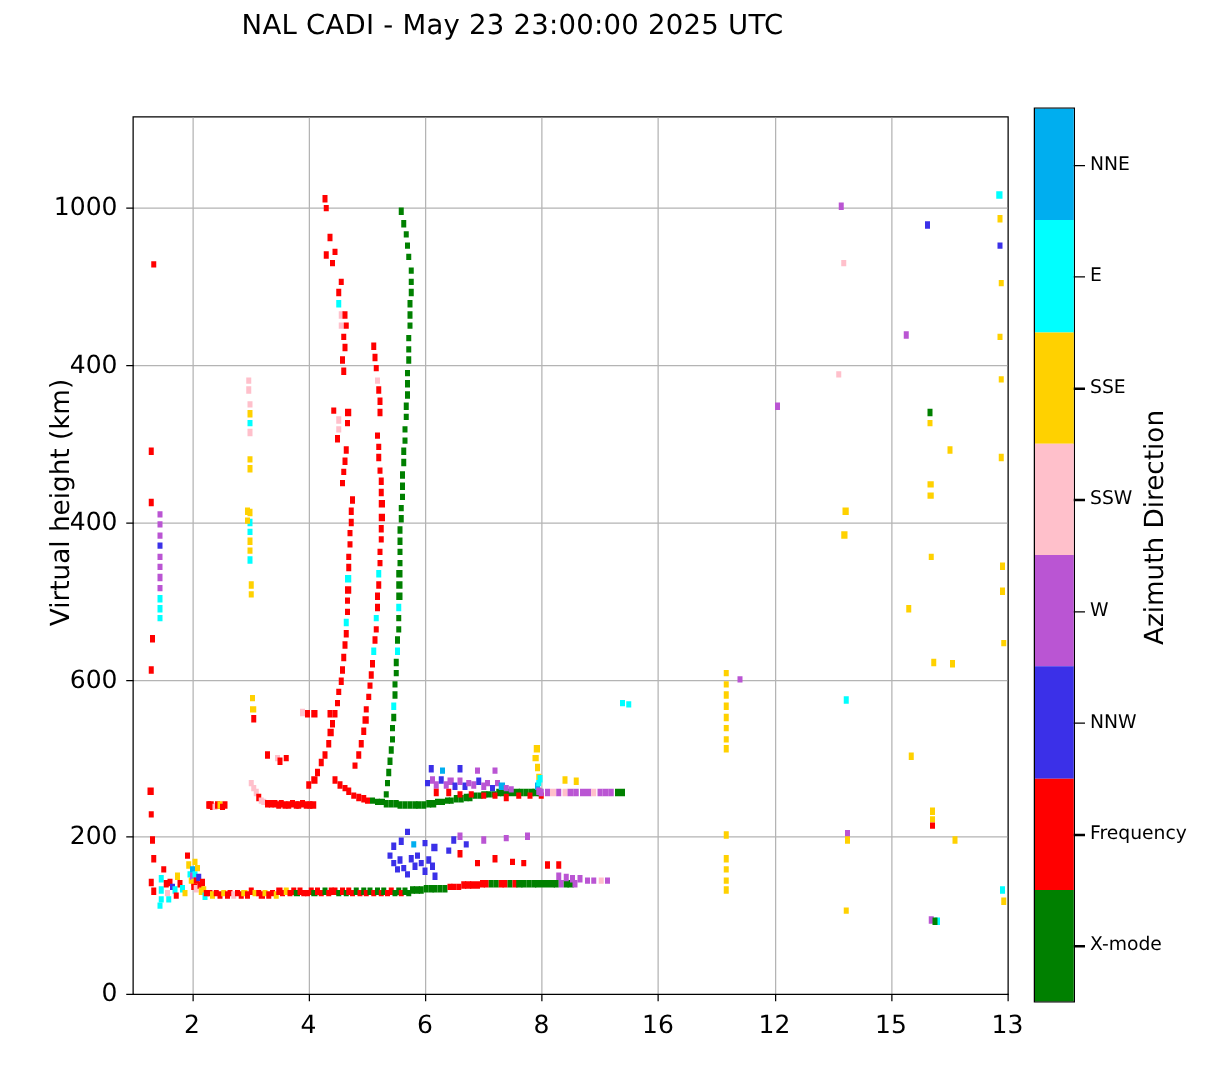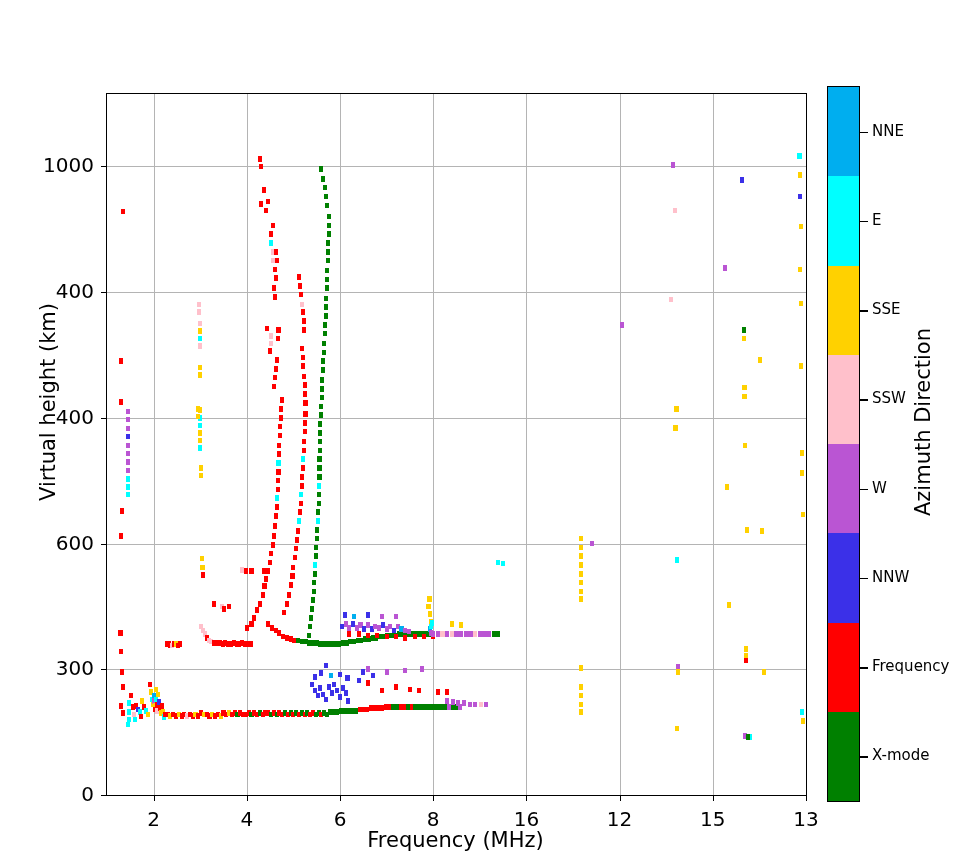--- a/index.html
+++ b/index.html
@@ -34,20 +34,21 @@
   .ctick{position:absolute;left:31px;width:9px;height:1.6px;background:#000;}
   .clab{position:absolute;left:44px;font-size:15px;white-space:nowrap;}
   #cbtitle{position:absolute;left:783px;top:410px;width:280px;text-align:center;font-size:21px;
            transform:rotate(-90deg);transform-origin:center center;}
 </style>
 </head>
 <body>
 
 <div id="root">
 
+  <div id="title">NAL CADI - May 23 23:00:00 2025 UTC</div>
 
   <div id="plot">
     <div id="canvas">
         <div class="gl glv" style="left: 46.6px;"></div>
         <div class="gl glv" style="left: 139.8px;"></div>
         <div class="gl glv" style="left: 233px;"></div>
         <div class="gl glv" style="left: 326.2px;"></div>
         <div class="gl glv" style="left: 419.4px;"></div>
         <div class="gl glv" style="left: 512.6px;"></div>
         <div class="gl glv" style="left: 605.8px;"></div>
@@ -627,33 +628,32 @@
         <div class="xtl" style="left: 389.4px;">16</div>
         <div class="xt" style="left: 512.6px;"></div>
         <div class="xtl" style="left: 482.6px;">12</div>
         <div class="xt" style="left: 605.8px;"></div>
         <div class="xtl" style="left: 575.8px;">15</div>
         <div class="xt" style="left: 699px;"></div>
         <div class="xtl" style="left: 669px;">13</div>
         <div class="yt" style="top: 701px;"></div>
         <div class="ytl" style="top: 688px;">0</div>
         <div class="yt" style="top: 575.3px;"></div>
-        <div class="ytl" style="top: 562.3px;">300</div>
+        <div class="ytl" style="top: 562.3px;">200</div>
         <div class="yt" style="top: 449.5px;"></div>
         <div class="ytl" style="top: 436.5px;">600</div>
         <div class="yt" style="top: 323.8px;"></div>
         <div class="ytl" style="top: 310.8px;">400</div>
         <div class="yt" style="top: 198px;"></div>
         <div class="ytl" style="top: 185px;">400</div>
         <div class="yt" style="top: 72.3px;"></div>
         <div class="ytl" style="top: 59.3px;">1000</div>
       </div>
   </div>
 
-  <div id="xlabel">Frequency (MHz)</div>
   <div id="ylabel">Virtual height (km)</div>
 
   <div id="cbar">
       <div class="cseg" style="top: 0px; height: 89.25px; background: rgb(0, 174, 239);"></div>
       <div class="ctick" style="top: 44.63px;"></div>
       <div class="clab" style="top: 34.63px;">NNE</div>
       <div class="cseg" style="top: 89.25px; height: 89.25px; background: rgb(0, 255, 255);"></div>
       <div class="ctick" style="top: 133.88px;"></div>
       <div class="clab" style="top: 123.88px;">E</div>
       <div class="cseg" style="top: 178.5px; height: 89.25px; background: rgb(255, 209, 0);"></div>

